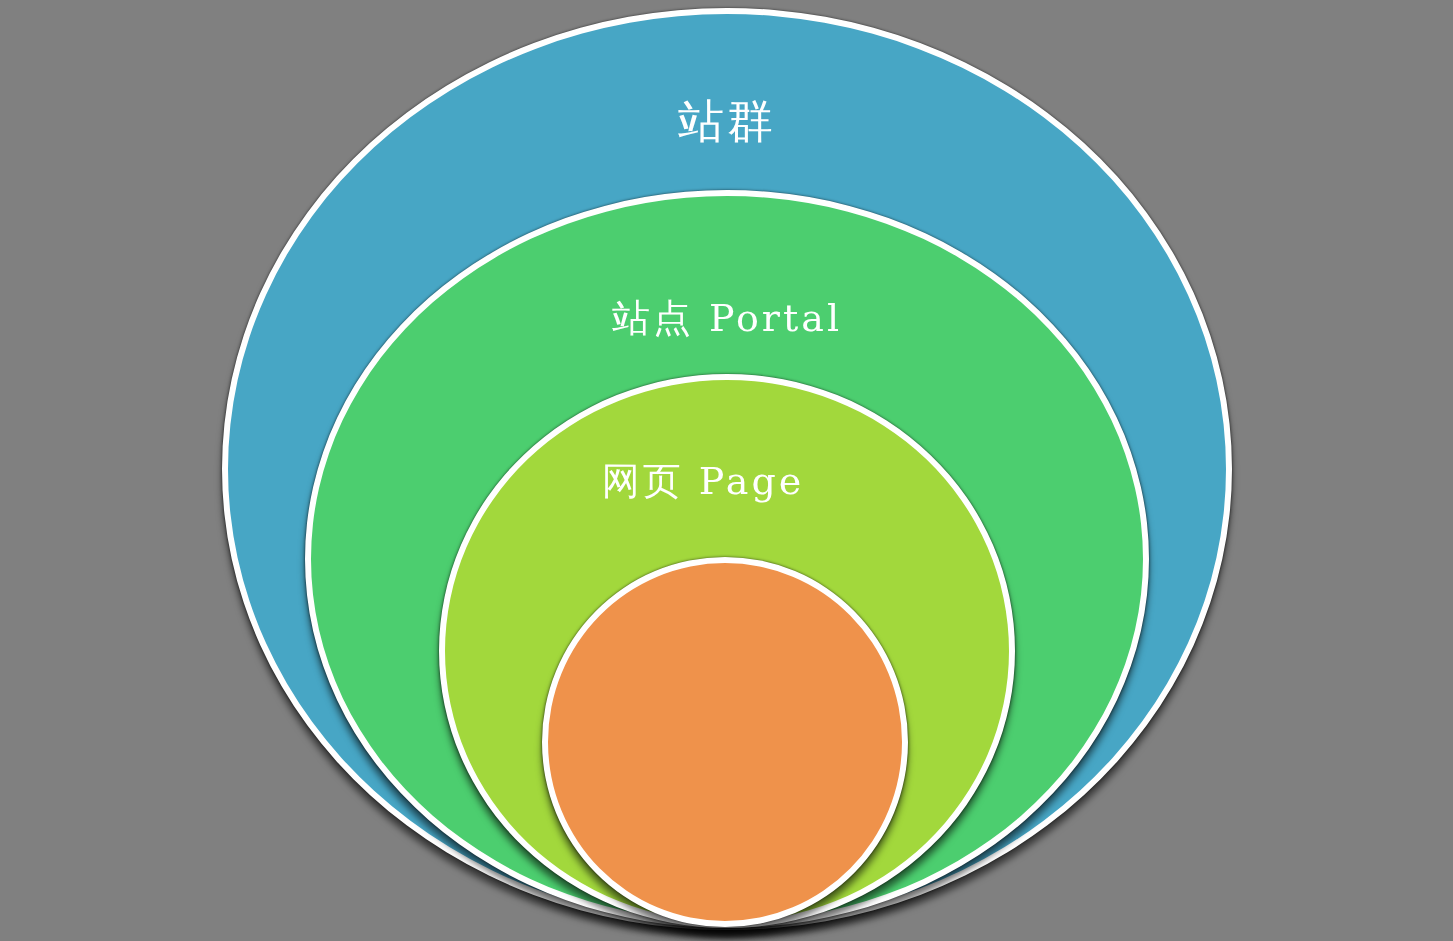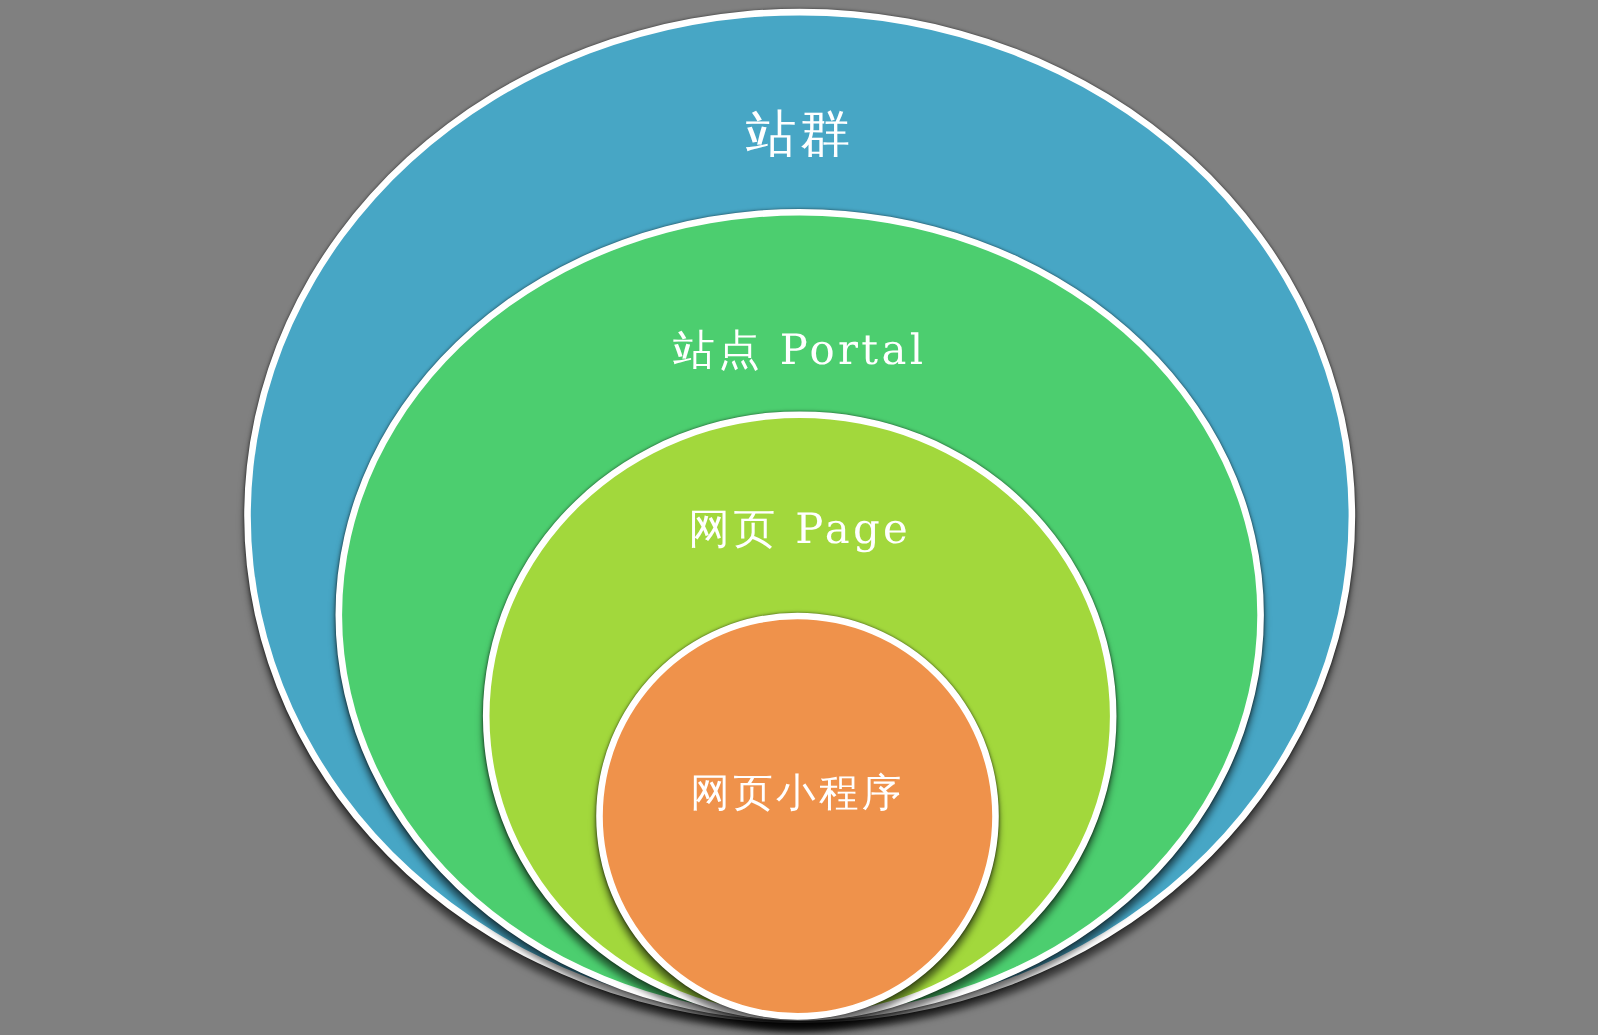--- a/index.html
+++ b/index.html
@@ -30,21 +30,21 @@
     position: absolute;
     color: #ffffff;
     text-align: center;
     transform: translateX(-50%);
     white-space: nowrap;
     letter-spacing: 3px;
     line-height: 1.2;
   }
   .label-1 { left: 727px; top: 94px;  font-size: 46px; }
   .label-2 { left: 727px; top: 280px; font-size: 38px; margin-top: 16px; }
-  .label-3 { left: 727px; top: 459px; font-size: 38px; }
+  .label-3 { left: 703px; top: 459px; font-size: 38px; }
   .label-4 { left: 725px; top: 700px; font-size: 36px; line-height: 44px; }
 </style>
 </head>
 <body>
 
 <div class="stage">
 
   <div class="circle circle-1" style="background-color: rgb(71, 166, 197);"></div>
 
   <div class="circle circle-2" style="background-color: rgb(76, 206, 111);"></div>
@@ -53,16 +53,15 @@
 
   <div class="circle circle-4" style="background-color: rgb(239, 146, 75);"></div>
 
   <div class="label label-1">站群</div>
 
   <div class="label label-2">站点 Portal</div>
 
   <div class="label label-3">网页 Page</div>
 
   <div class="label label-4">
-    <div>网页小程序</div>
   </div>
 
 </div>
 
 </body></html>

